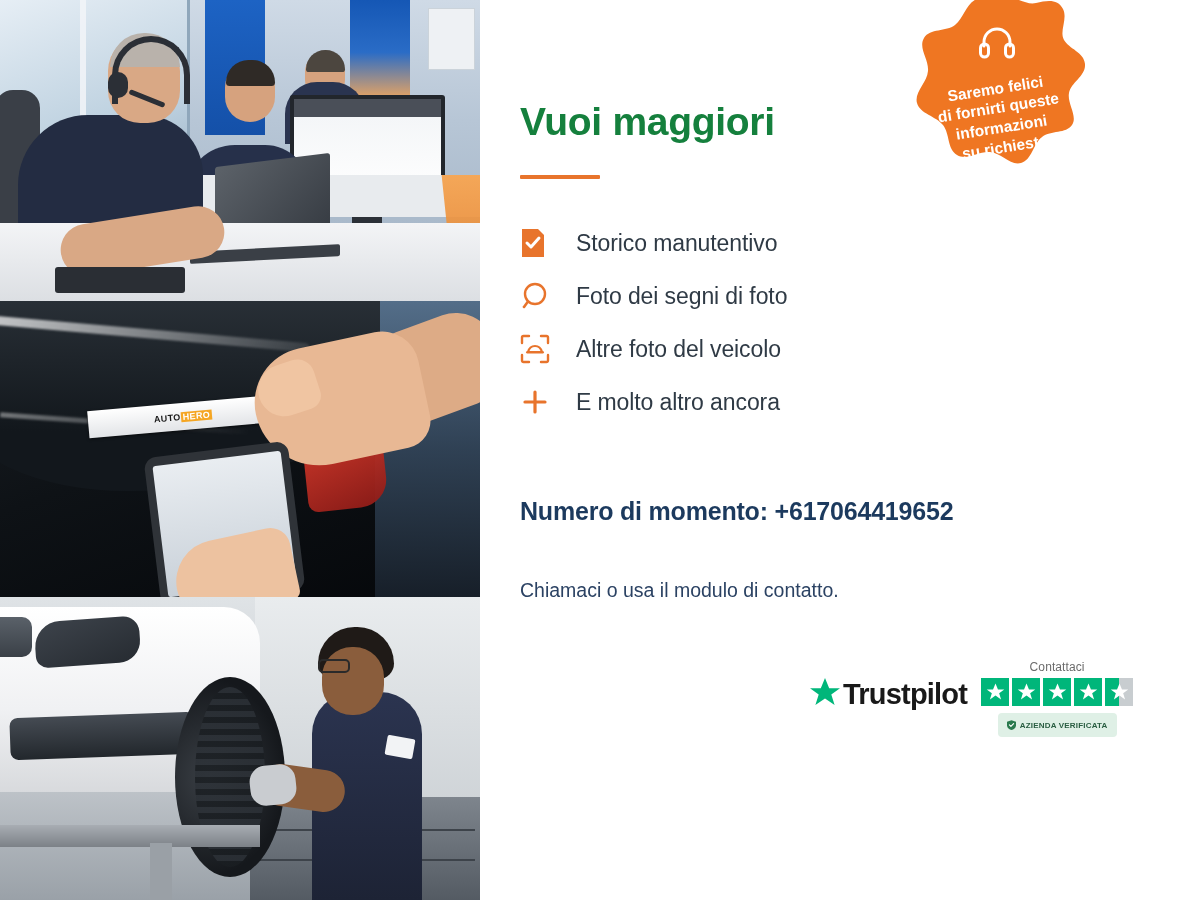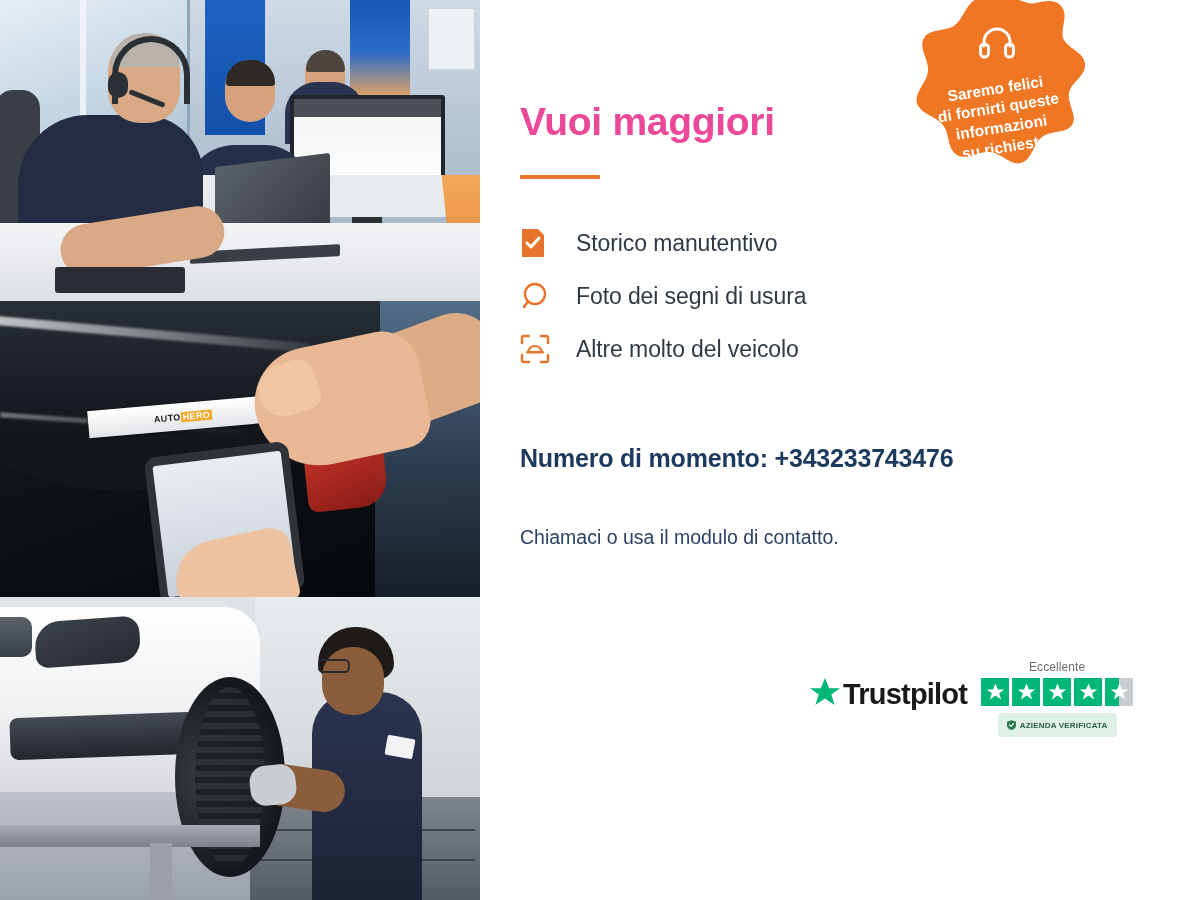--- a/index.html
+++ b/index.html
@@ -325,21 +325,21 @@
 
   
   .content {
     position: relative;
     flex: 1;
     height: 900px;
     padding: 96px 0 0 40px;
     box-sizing: border-box;
   }
   .heading {
-    color: #ec4899;
+    color: #15803d;
     font-size: 39px;
     font-weight: 700;
     line-height: 1.35;
     letter-spacing: -0.3px;
     margin: 0;
     max-width: 420px;
   }
   .accent-bar {
     width: 80px;
     height: 4px;
@@ -583,43 +583,54 @@
       </li>
 
 
       <li class="feature">
         <span class="feature-icon">
           <svg width="28" height="30" viewBox="0 0 28 30">
             <circle cx="15" cy="13" r="10" fill="none" stroke="#e8742c" stroke-width="2.4"></circle>
             <line x1="8" y1="20.5" x2="4" y2="26" stroke="#e8742c" stroke-width="2.6" stroke-linecap="round"></line>
           </svg>
         </span>
-        <span class="feature-label">Foto dei segni di usura</span>
+        <span class="feature-label">Foto dei segni di foto</span>
       </li>
 
       <li class="feature">
         <span class="feature-icon">
           <svg width="30" height="30" viewBox="0 0 30 30">
             <g fill="none" stroke="#e8742c" stroke-width="2.4" stroke-linecap="round">
               <path d="M2 9 V3.5 A1.5 1.5 0 0 1 3.5 2 H9"></path>
               <path d="M21 2 h5.5 A1.5 1.5 0 0 1 28 3.5 V9"></path>
               <path d="M28 21 v5.5 A1.5 1.5 0 0 1 26.5 28 H21"></path>
               <path d="M9 28 H3.5 A1.5 1.5 0 0 1 2 26.5 V21"></path>
             </g>
             <path d="M8 18 q1.6 -6 7 -6 t7 6 z" fill="none" stroke="#e8742c" stroke-width="2.2" stroke-linejoin="round"></path>
             <line x1="7" y1="18.3" x2="23" y2="18.3" stroke="#e8742c" stroke-width="2.2" stroke-linecap="round"></line>
           </svg>
         </span>
-        <span class="feature-label">Altre molto del veicolo</span>
+        <span class="feature-label">Altre foto del veicolo</span>
       </li>
 
+      <li class="feature">
+        <span class="feature-icon">
+          <svg width="30" height="30" viewBox="0 0 30 30">
+            <g stroke="#e8742c" stroke-width="3.2" stroke-linecap="round">
+              <line x1="15" y1="5" x2="15" y2="25"></line>
+              <line x1="5" y1="15" x2="25" y2="15"></line>
+            </g>
+          </svg>
+        </span>
+        <span class="feature-label">E molto altro ancora</span>
+      </li>
     </ul>
 
     <div class="phone-line">
-      <span>Numero di momento: </span><span>+343233743476</span>
+      <span>Numero di momento: </span><span>+617064419652</span>
     </div>
 
     <div class="contact-text">
       <br>
       <span>Chiamaci o usa il modulo di contatto.</span>
     </div>
 
     <div class="badge">
       <svg width="210" height="210" viewBox="0 0 210 210">
         <path fill="#ef7622" d="
@@ -660,21 +671,21 @@
     <div class="trustpilot">
       <div class="tp-logo">
         <span>
           <svg width="30" height="29" viewBox="0 0 30 29">
             <path fill="#00b67a" d="M15 0 l4.2 10.2 H30 l-8.7 6.4 l3.3 10.4 L15 20.6 L5.4 27 l3.3 -10.4 L0 10.2 h10.8 Z"></path>
           </svg>
         </span>
         <span class="tp-name">Trustpilot</span>
       </div>
       <div class="tp-right">
-        <div class="tp-rating-label">Eccellente</div>
+        <div class="tp-rating-label">Contattaci</div>
         <div class="tp-stars">
           <span class="tp-star">
             <svg width="19" height="18" viewBox="0 0 30 29">
                 <path fill="#ffffff" d="M15 1 l4 9.6 h10.1 l-8.2 6 l3.1 9.8 L15 20.3 L6 26.4 l3.1 -9.8 l-8.2 -6 H11 Z"></path>
               </svg>
           </span>
           <span class="tp-star">
             <svg width="19" height="18" viewBox="0 0 30 29">
                 <path fill="#ffffff" d="M15 1 l4 9.6 h10.1 l-8.2 6 l3.1 9.8 L15 20.3 L6 26.4 l3.1 -9.8 l-8.2 -6 H11 Z"></path>
               </svg>

